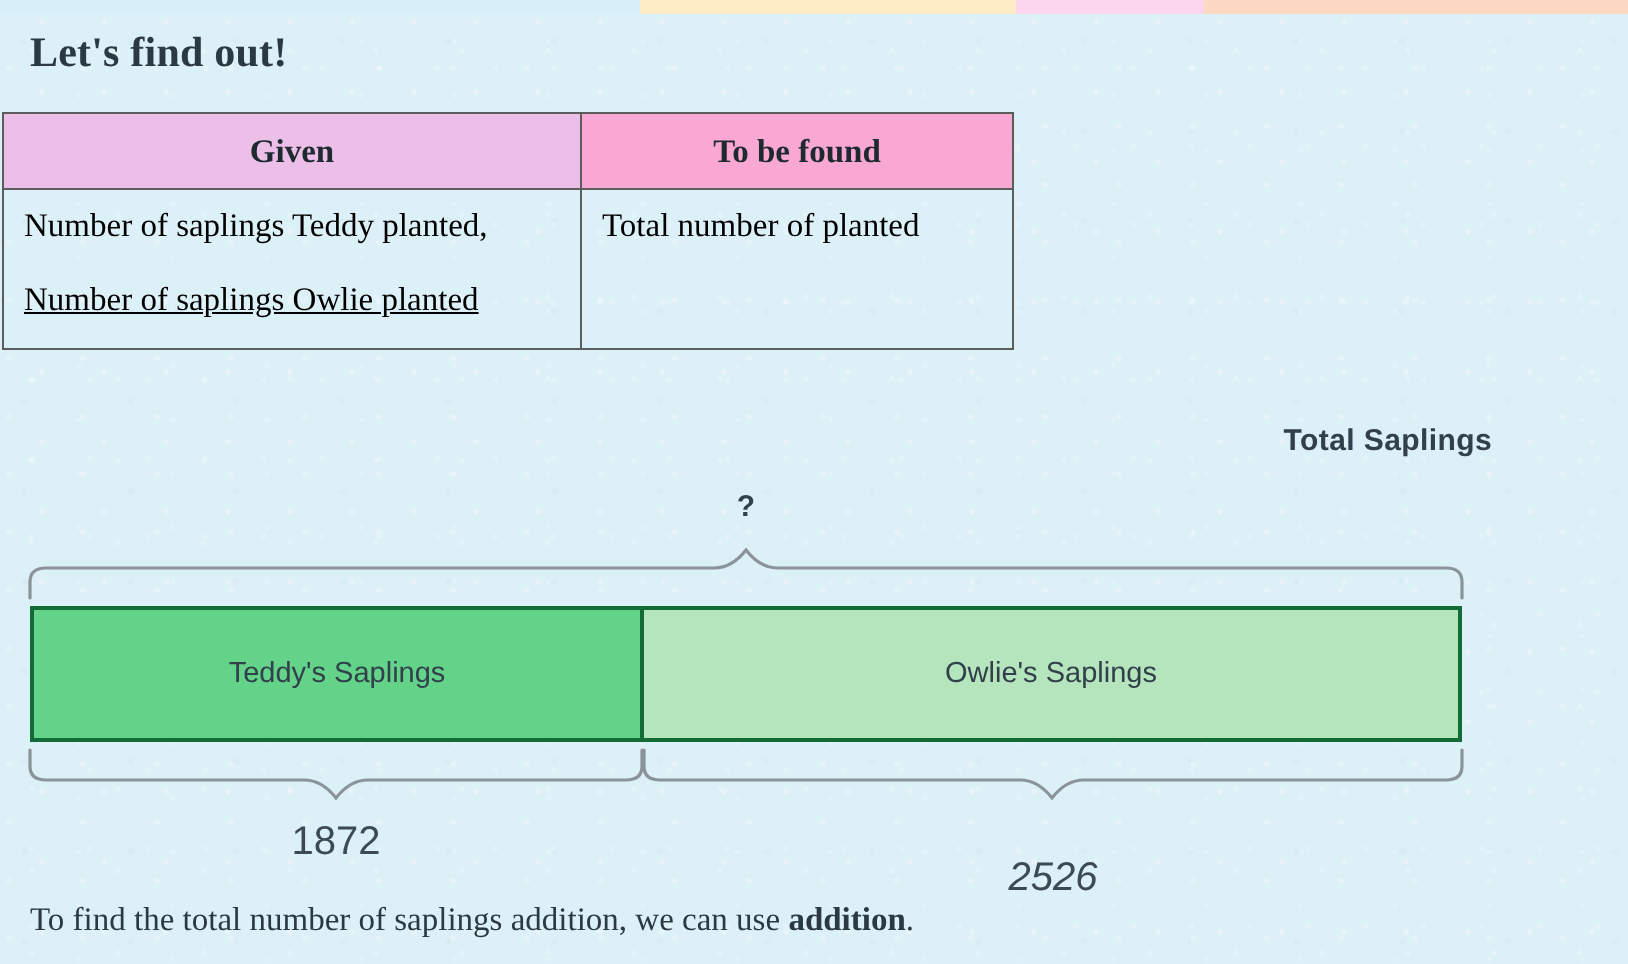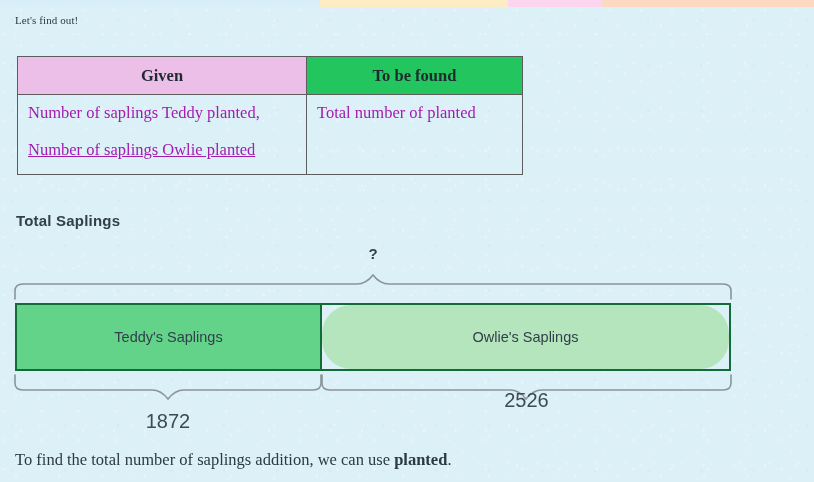--- a/index.html
+++ b/index.html
@@ -44,29 +44,30 @@
   }
   #top-strip .seg { height: 100%; }
 
   
   .layer { position: relative; z-index: 1; }
 
   #intro-text {
     position: absolute;
     left: 15px;
     top: 14px;
-    font-size: 11px;
+    font-size: 21px;
     color: #2b3a42;
     letter-spacing: .1px;
+    font-weight: bold;
   }
 
   
   #given-table {
     position: absolute;
-    left: 17px;
+    left: 1px;
     top: 56px;
     width: 503px;
     border-collapse: collapse;
     table-layout: fixed;
   }
   #given-table th, #given-table td {
     border: 1px solid #5c5c5c;
     padding: 0;
     vertical-align: top;
   }
@@ -75,21 +76,21 @@
     height: 37px;
     text-align: center;
     font-size: 16.5px;
     font-weight: bold;
     color: #1f2a30;
     vertical-align: middle;
   }
   #given-table td {
     background: transparent;
     font-size: 16.5px;
-    color: #a21caf;
+    color: #000000;
     padding: 10px 8px 16px 10px;
     line-height: 1;
   }
   #given-table td .line { display: block; }
   #given-table td .line + .line { margin-top: 20px; text-decoration: underline; }
   .col-given { width: 288px; }
   .col-found { width: 215px; }
 
   
   #diagram {
@@ -99,27 +100,26 @@
     width: 814px;
     height: 482px;
     pointer-events: none;
   }
 
   #total-label {
     position: absolute;
     left: 0;
     top: 212px;
     width: 746px;
-    text-align: left;
+    text-align: right;
     font-family: "Liberation Sans", "DejaVu Sans", sans-serif;
     font-size: 15px;
     font-weight: bold;
     color: #31404a;
     letter-spacing: .2px;
-    padding-left: 16px;
   }
   #total-value {
     position: absolute;
     left: 0;
     top: 245px;
     width: 746px;
     text-align: center;
     font-family: "Liberation Sans", "DejaVu Sans", sans-serif;
     font-size: 15px;
     font-weight: bold;
@@ -157,21 +157,21 @@
   }
 
   .brace-num {
     position: absolute;
     font-family: "Liberation Sans", "DejaVu Sans", sans-serif;
     font-size: 20px;
     color: #3b4a53;
     text-align: center;
   }
   #num-teddy { left: 15px;  top: 410px; width: 306px; }
-  #num-owlie { left: 322px; top: 389px; width: 409px; }
+  #num-owlie { left: 322px; top: 428px; width: 409px; font-style: italic; }
 
   #closing-text {
     position: absolute;
     left: 15px;
     top: 450px;
     font-size: 16.5px;
     color: #2b3a42;
   }
   #closing-text b { font-weight: bold; }
 </style>
@@ -187,21 +187,21 @@
     <div class="seg" style="width: 94px; background: rgb(252, 214, 239);"></div>
     <div class="seg" style="width: 212px; background: rgb(252, 217, 195);"></div>
   </div>
 
 <div class="layer" id="intro-text">Let's find out!</div>
 
 <table id="given-table" class="layer">
   <thead>
     <tr>
       <th class="col-given" style="background: rgb(236, 191, 232);">Given</th>
-      <th class="col-found" style="background: #22c55e;">To be found</th>
+      <th class="col-found" style="background: #f9a8d4;">To be found</th>
     </tr>
   </thead>
   <tbody>
     <tr>
       <td>
         <span class="line">Number of saplings Teddy planted,</span>
         <span class="line">Number of saplings Owlie planted</span>
       </td>
       <td>Total number of planted</td>
     </tr>
@@ -217,23 +217,23 @@
 
   <path fill="none" stroke="#8a9399" stroke-width="1.6" stroke-linecap="round" d="M 15,375 L 15,383 Q 15,390 23,390 L 152,390 Q 161,390 168,399 Q 175,390 184,390 L 313,390 Q 321,390 321,383 L 321,375"></path>
 
   <path fill="none" stroke="#8a9399" stroke-width="1.6" stroke-linecap="round" d="M 322,375 L 322,383 Q 322,390 330,390 L 510,390 Q 519,390 526,399 Q 533,390 542,390 L 723,390 Q 731,390 731,383 L 731,375"></path>
 </svg>
 
 <div class="layer" id="bar-row" style="border-color: rgb(19, 107, 56);">
   <div class="bar-seg" id="bar-teddy" style="background: rgb(99, 211, 138); width: 305px; border-right-color: rgb(19, 107, 56);">
     <span>Teddy's Saplings</span>
   </div>
-  <div class="bar-seg" id="bar-owlie" style="background: rgb(181, 229, 189); width: 407px; border-radius: 29px;">
+  <div class="bar-seg" id="bar-owlie" style="background: rgb(181, 229, 189); width: 407px;">
     <span>Owlie's Saplings</span>
   </div>
 </div>
 
 <div class="layer brace-num" id="num-teddy">1872</div>
 <div class="layer brace-num" id="num-owlie">2526</div>
 
 <div class="layer" id="closing-text">
-  <span>To find the total number of saplings addition, we can use </span><b>planted</b><span>.</span>
+  <span>To find the total number of saplings addition, we can use </span><b>addition</b><span>.</span>
 </div>
 
 </body></html>

